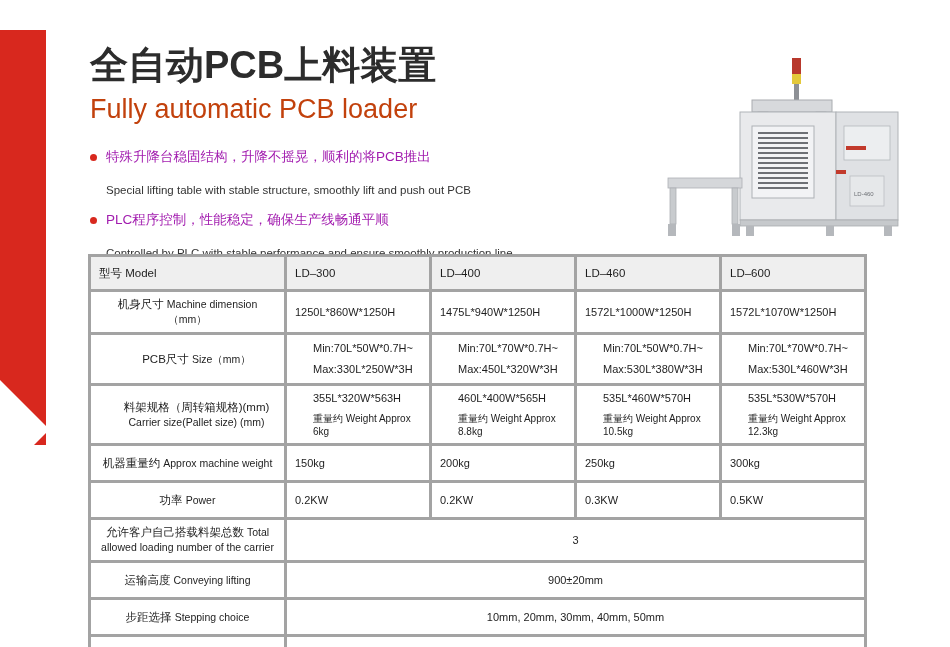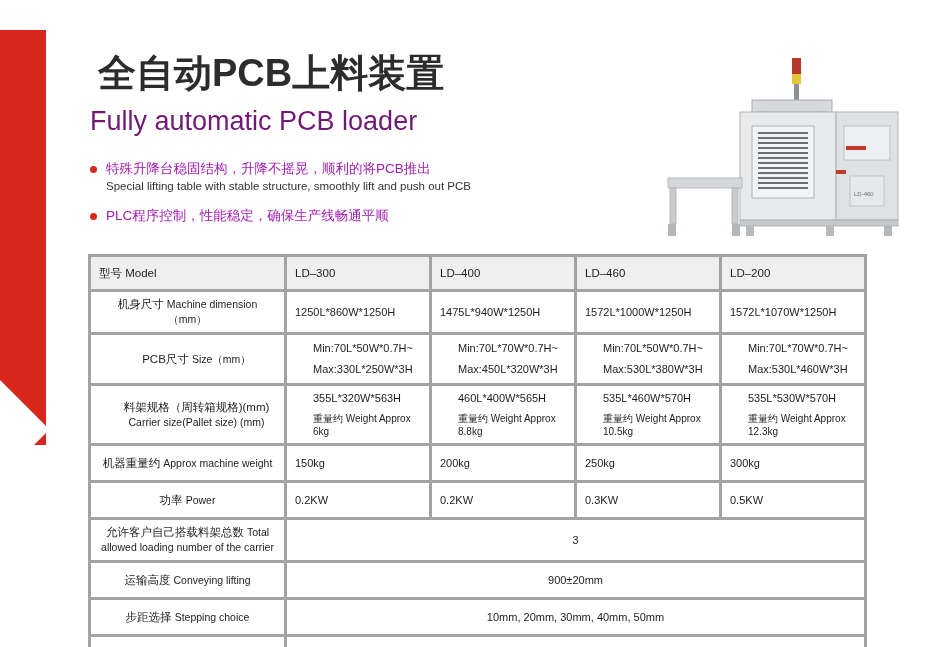--- a/index.html
+++ b/index.html
@@ -50,25 +50,25 @@
     left: 90px;
     top: 42px;
     width: 560px;
   }
   .title-cn {
     font-size: 38px;
     font-weight: bold;
     color: #2c2c2c;
     letter-spacing: 0px;
     line-height: 46px;
-    margin: 8px;
+    margin: 0;
   }
   .title-en {
     font-size: 27px;
-    color: #701a75;
+    color: #c2410c;
     line-height: 34px;
     margin: 4px 0 0 0;
     font-weight: normal;
   }
 
   .bullets {
     margin-top: 22px;
   }
   .bullet-row {
     position: relative;
@@ -88,21 +88,21 @@
     font-size: 13.5px;
     color: #a21caf;
     line-height: 18px;
     display: block;
   }
   .bullet-en {
     font-size: 11.5px;
     color: #333;
     line-height: 16px;
     display: block;
-    margin-top: 0;
+    margin-top: 16px;
   }
 
   
   .machine {
     position: absolute;
     left: 640px;
     top: 50px;
     width: 300px;
     height: 200px;
   }
@@ -156,20 +156,21 @@
 
   <div class="bullets">
     <div class="bullet-row">
       <span class="bullet-dot"></span>
       <span class="bullet-cn">特殊升降台稳固结构，升降不摇晃，顺利的将PCB推出</span>
       <span class="bullet-en">Special lifting table with stable structure, smoothly lift and push out PCB</span>
     </div>
     <div class="bullet-row">
       <span class="bullet-dot"></span>
       <span class="bullet-cn">PLC程序控制，性能稳定，确保生产线畅通平顺</span>
+      <span class="bullet-en">Controlled by PLC with stable performance and ensure smoothly production line</span>
     </div>
   </div>
 </div>
 
 <div class="machine">
   <svg width="300" height="200" viewBox="0 0 300 200" xmlns="http://www.w3.org/2000/svg">
 
     <rect x="152" y="8" width="9" height="16" fill="#b8382c"></rect>
     <rect x="152" y="24" width="9" height="10" fill="#e3c83a"></rect>
     <rect x="154" y="34" width="5" height="18" fill="#8d9095"></rect>
@@ -224,21 +225,21 @@
       <col class="col-v">
       <col class="col-v">
       <col class="col-v">
   </colgroup>
   <tbody>
     <tr class="hdr">
       <td>型号 Model</td>
       <td>LD–300</td>
       <td>LD–400</td>
       <td>LD–460</td>
-      <td>LD–200</td>
+      <td>LD–600</td>
     </tr>
 
     <tr class="rowsm">
       <td class="center">
         <span class="lbl-cn">机身尺寸</span>
         <span class="lbl-en">Machine dimension（mm）</span>
       </td>
       <td>1250L*860W*1250H</td>
       <td>1475L*940W*1250H</td>
       <td>1572L*1000W*1250H</td>

